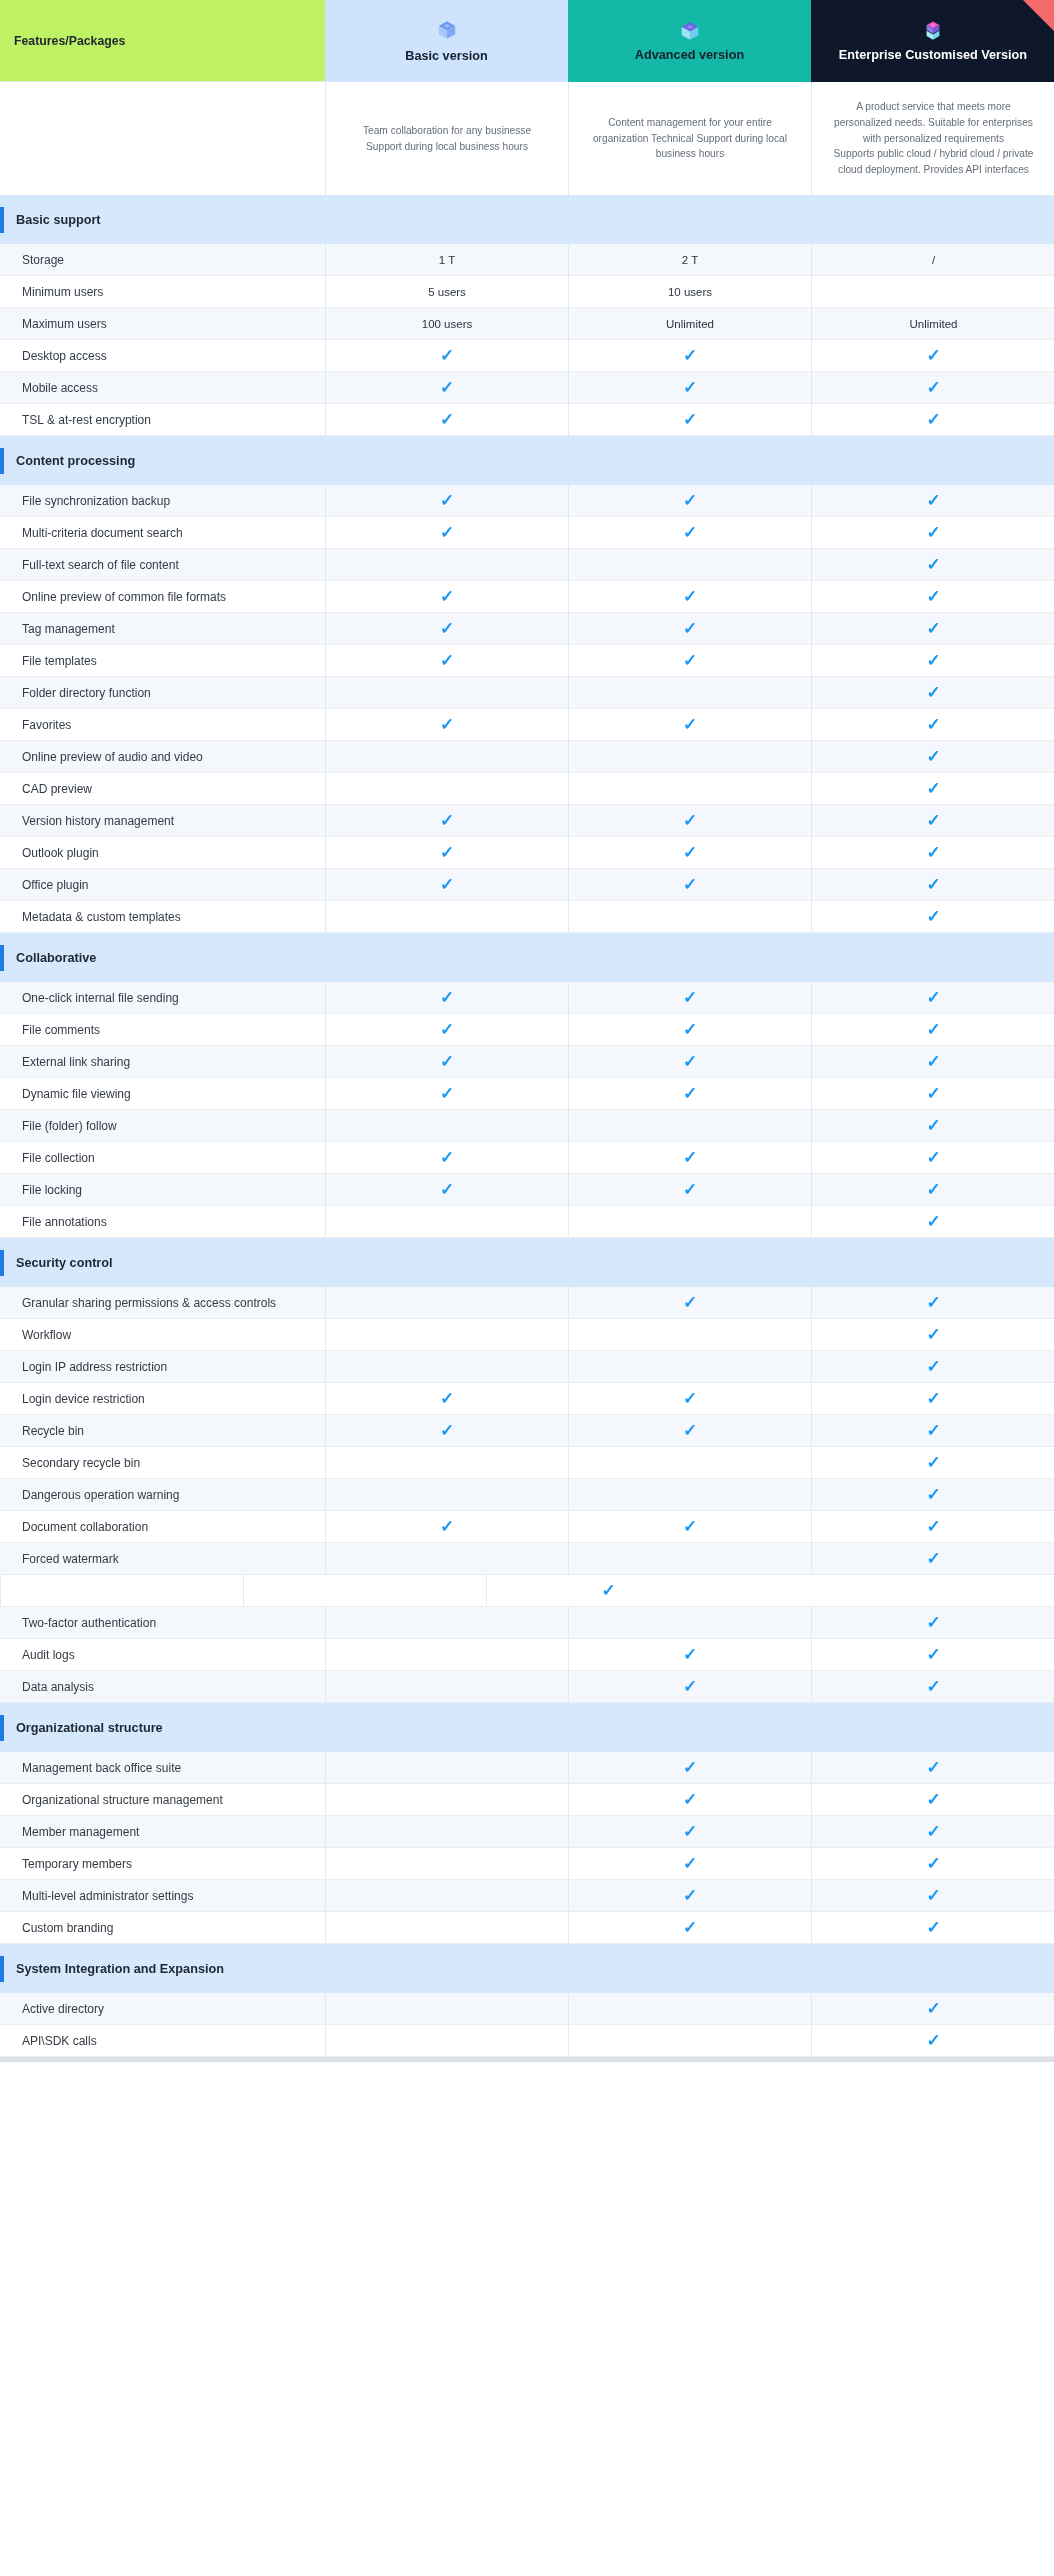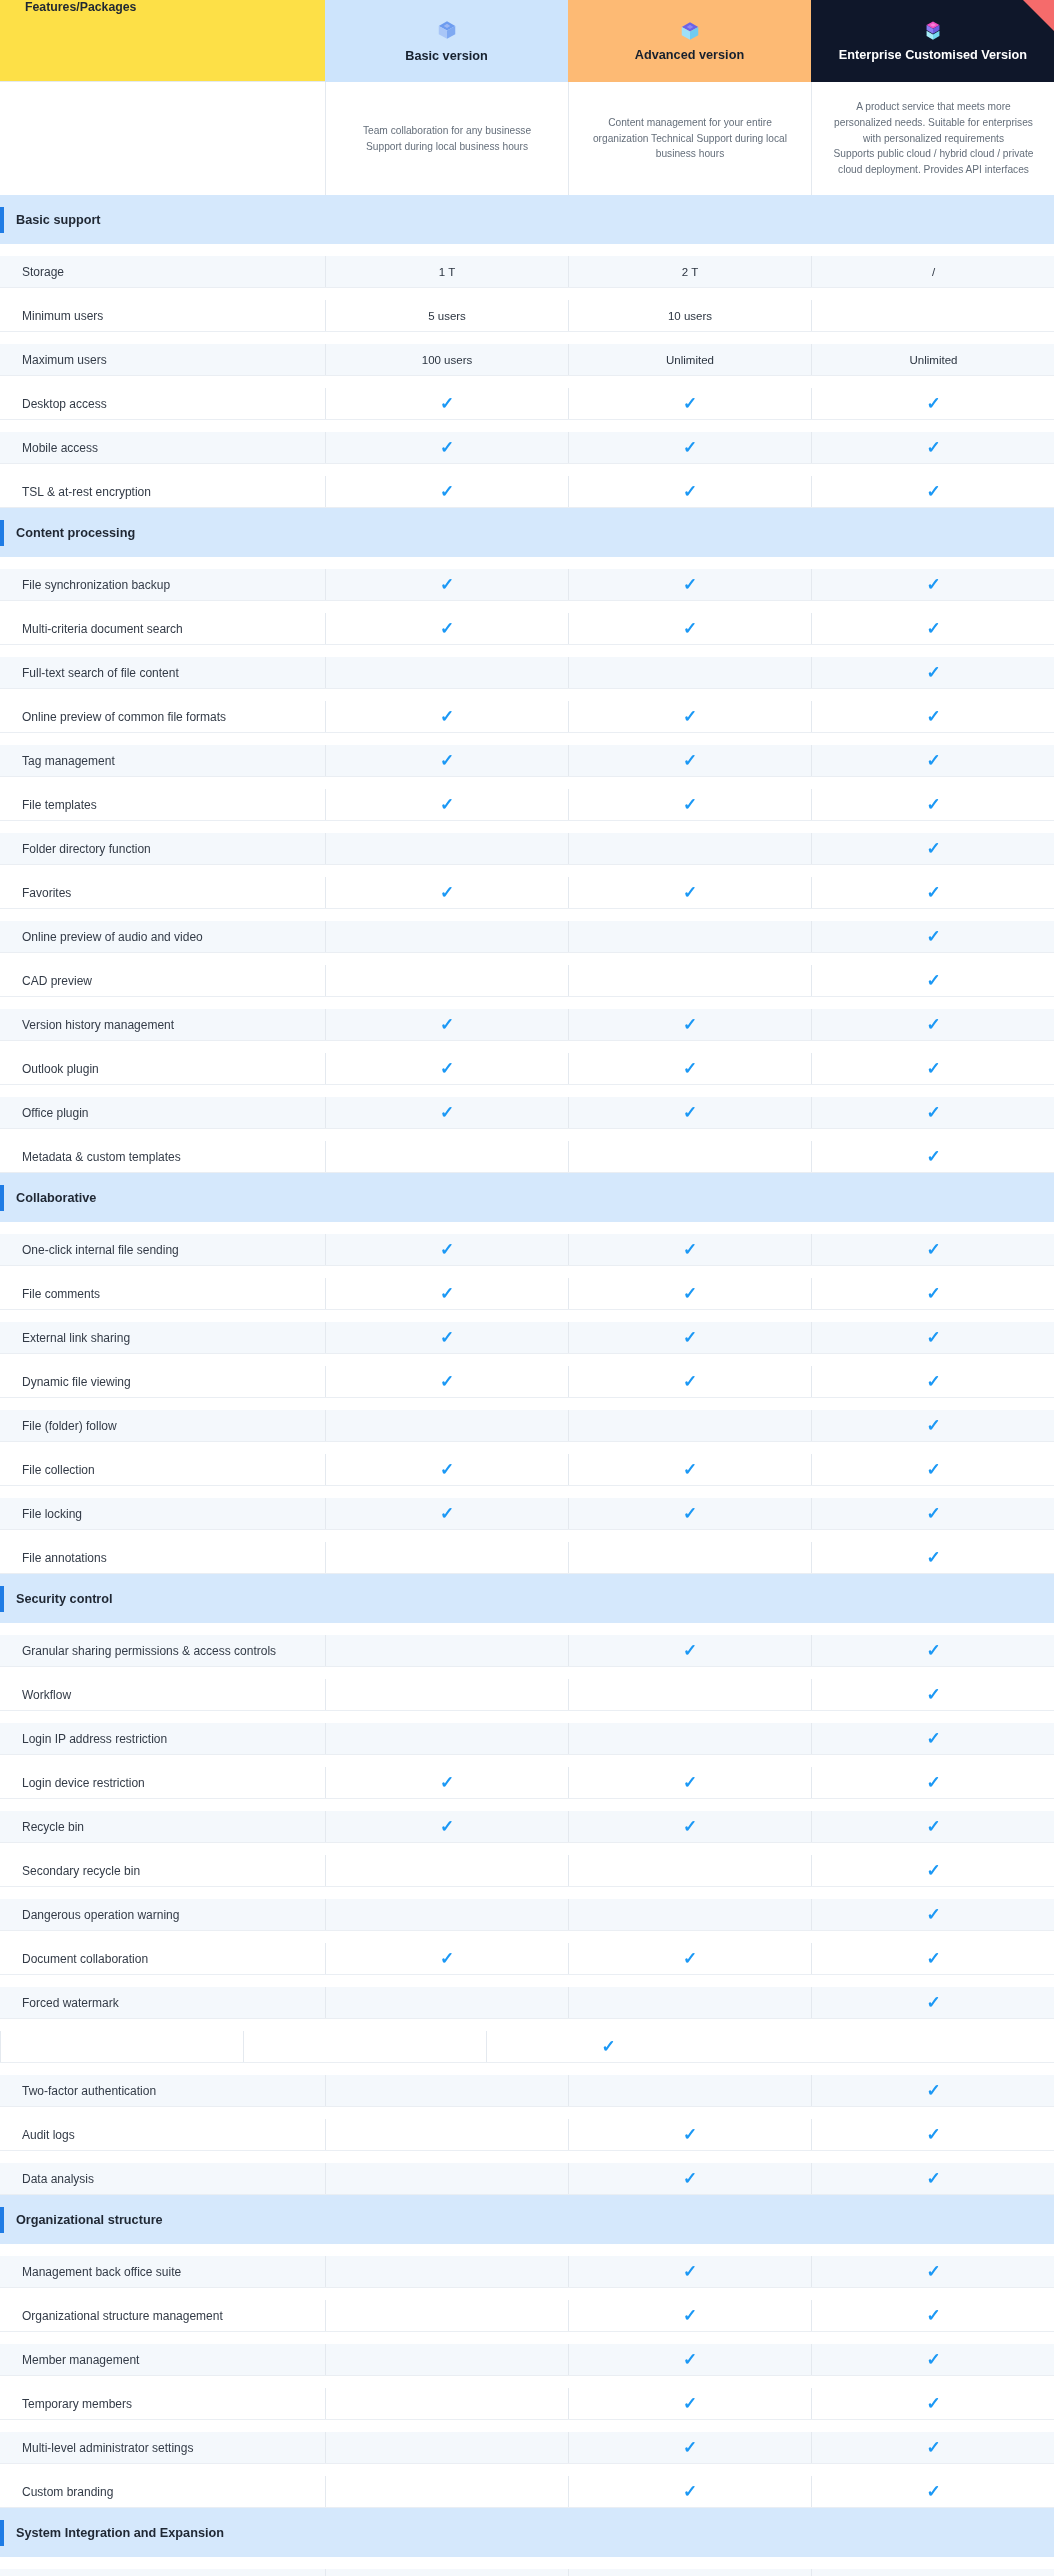--- a/index.html
+++ b/index.html
@@ -2,31 +2,31 @@
 <html style="font-size:13.6px"><head>
 <meta charset="utf-8">
 <style>
   * { margin:0; padding:0; box-sizing:border-box; }
   html,body { background:#ffffff; font-family:"Liberation Sans", sans-serif; }
   .table { width:1055px; position:relative; background:#fff; }
 
   
   .header-row { display:flex; height:82px; }
   .features-head {
-    width:325px; background:#fde047; display:flex; 
-    padding-left:25px; border-bottom:0.8px solid #e4e9ef;
+    width:325px; background:#bef264; display:flex; align-items:center;
+    padding-left:14px; border-bottom:0.8px solid #e4e9ef;
   }
   .features-head span { font-size:12.3px; font-weight:bold; color:#1f2733; }
   .plan-head {
     display:flex; flex-direction:column; align-items:center; justify-content:center;
     gap:5.1px; position:relative;
   }
   .plan-head .plan-title { font-size:12.7px; font-weight:bold; color:#16202e; }
   .plan-basic    { width:243px; background:#cde4fc;gap:8px; }
-  .plan-advanced { width:243px; background:#fdba74;text-align:center; }
+  .plan-advanced { width:243px; background:#14b8a6;text-align:center; }
   .plan-enterprise { width:244px; background:#0f172a; overflow:hidden; }
   .plan-enterprise .plan-title { color:#ffffff; }
   .corner-ribbon {
     position:absolute; top:0; right:0; width:0; height:0;
     border-top:32px solid #f56b6b; border-left:32px solid transparent;
   }
 
   
   .desc-row { display:flex; height:113px; }
   .desc-features { width:325px; background:#fff; }
@@ -43,21 +43,21 @@
     height:49px; background:#d5e8fc; display:flex; align-items:center;
     position:relative; padding-left:16px;
   }
   .section-band::before {
     content:""; position:absolute; left:0; top:12px; width:4.2px; height:25.5px;
     background:#1f7ce5;
   }
   .section-band .section-title { font-size:12.7px; font-weight:bold; color:#1f2733; }
 
   
-  .row { display:flex; height:32px; border-bottom:0.8px solid #eaeef3;margin-top:12px; }
+  .row { display:flex; height:32px; border-bottom:0.8px solid #eaeef3; }
   .row.alt { background:#f4f8fc; }
   .label-cell {
     width:325px; display:flex; align-items:center; padding-left:22px;
     font-size:12px; color:#333b47;
   }
   .value-cell {
     display:flex; align-items:center; justify-content:center;
     font-size:11.5px; color:#2b3440; border-left:0.8px solid #e4e9ef;
   }
   .value-cell.v0, .value-cell.v1 { width:243px; }

